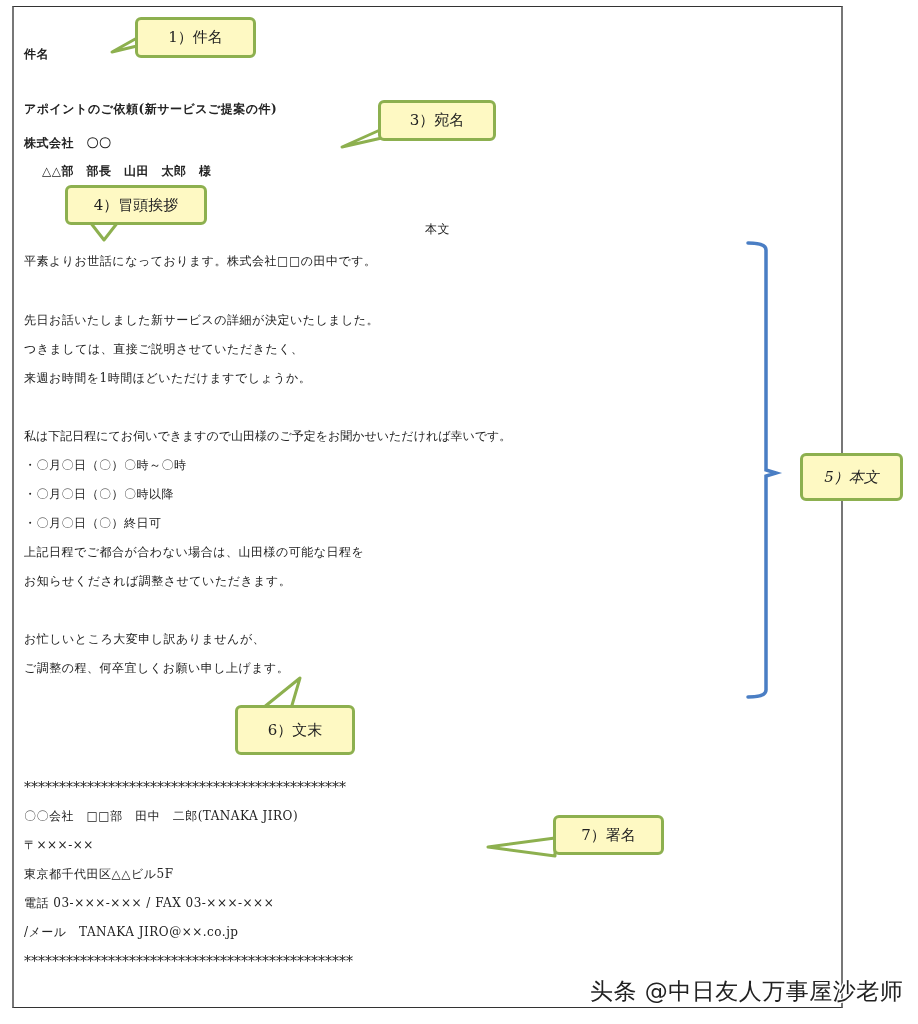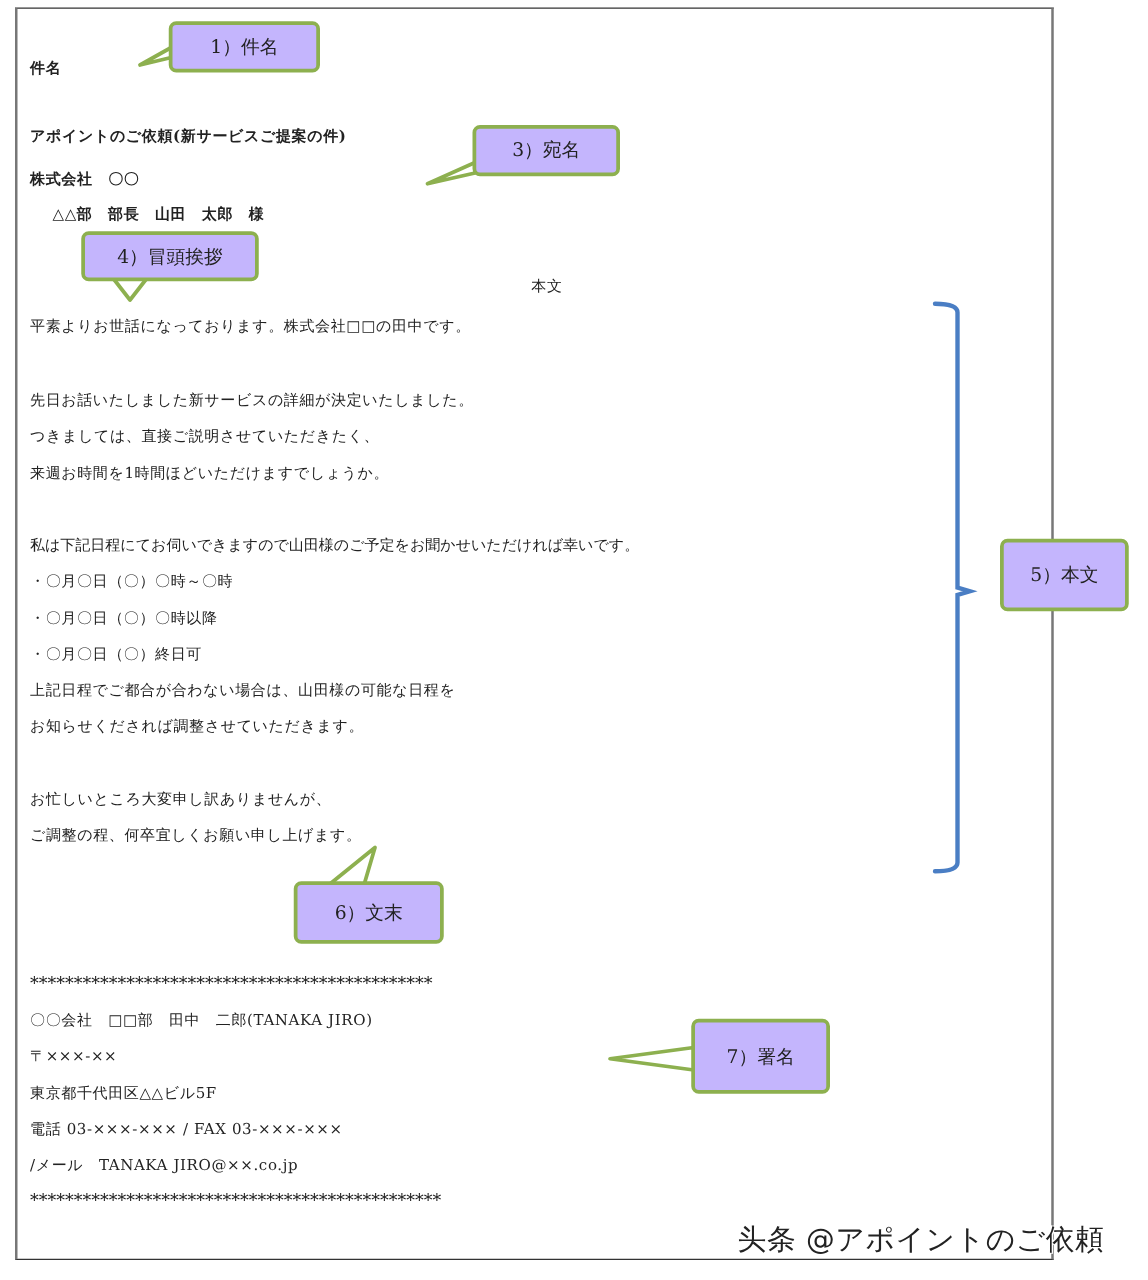--- a/index.html
+++ b/index.html
@@ -3,21 +3,21 @@
   <meta charset="utf-8">
   <style>
     html, body { margin: 0; padding: 0; background: #ffffff; }
     body { width: 918px; height: 1024px; position: relative; overflow: hidden;
            font-family: "DejaVu Serif", "Liberation Serif", serif; color: #222; }
     .page { position: absolute; left: 12px; top: 6px; width: 831px; height: 1002px;
             border-top: 1.5px solid #333; border-left: 2px solid #777; border-right: 2px solid #777;
             border-bottom: 1.5px solid #333; box-sizing: border-box; background: #fff; }
     .line { position: absolute; left: 24px; font-size: 12px; line-height: 20px; white-space: nowrap; letter-spacing: 0.5px; }
     .bold { font-weight: bold; }
-    .callout { position: absolute; border: 3px solid #8db04f; border-radius: 6px; background: #c4b5fd;
+    .callout { position: absolute; border: 3px solid #8db04f; border-radius: 6px; background: #fef9c3;
                font-size: 15px; display: flex; align-items: center; justify-content: center;
                box-sizing: border-box; white-space: nowrap; color: #222; }
     svg.overlay { position: absolute; left: 0; top: 0; width: 918px; height: 1024px; pointer-events: none; }
     .watermark { position: absolute; left: 590px; top: 976px; font-family: "DejaVu Sans", "Liberation Sans", sans-serif;
                  font-size: 23px; color: #222; letter-spacing: 0.5px;
                  text-shadow: -1px -1px 0 #fff, 1px -1px 0 #fff, -1px 1px 0 #fff, 1px 1px 0 #fff; white-space: nowrap; }
   </style>
 </head>
 <body>
 
@@ -64,17 +64,17 @@
 
     <polygon points="555,838 488,847 555,856"></polygon>
   </g>
 
   <path d="M748,243 Q766,243 766,250 L766,470 L776,473 L766,476 L766,690 Q766,697 748,697" fill="none" stroke="#4a7ec4" stroke-width="3.5" stroke-linecap="round"></path>
 </svg>
 
 <div class="callout" style="left:135px; top:17px; width:121px; height:41px;">1）件名</div>
 <div class="callout" style="left:378px; top:100px; width:118px; height:41px;">3）宛名</div>
 <div class="callout" style="left:65px; top:185px; width:142px; height:40px;">4）冒頭挨拶</div>
-<div class="callout" style="left:800px; top:431px; width:103px; height:58px;">5）本文</div>
+<div class="callout" style="left:800px; top:453px; width:103px; height:48px;font-style:italic;">5）本文</div>
 <div class="callout" style="left:235px; top:705px; width:120px; height:50px;">6）文末</div>
-<div class="callout" style="left:553px; top:815px; width:111px; height:60px;">7）署名</div>
+<div class="callout" style="left:553px; top:815px; width:111px; height:40px;">7）署名</div>
 
-<div class="watermark">头条 @アポイントのご依頼</div>
+<div class="watermark">头条 @中日友人万事屋沙老师</div>
 
 </body></html>

